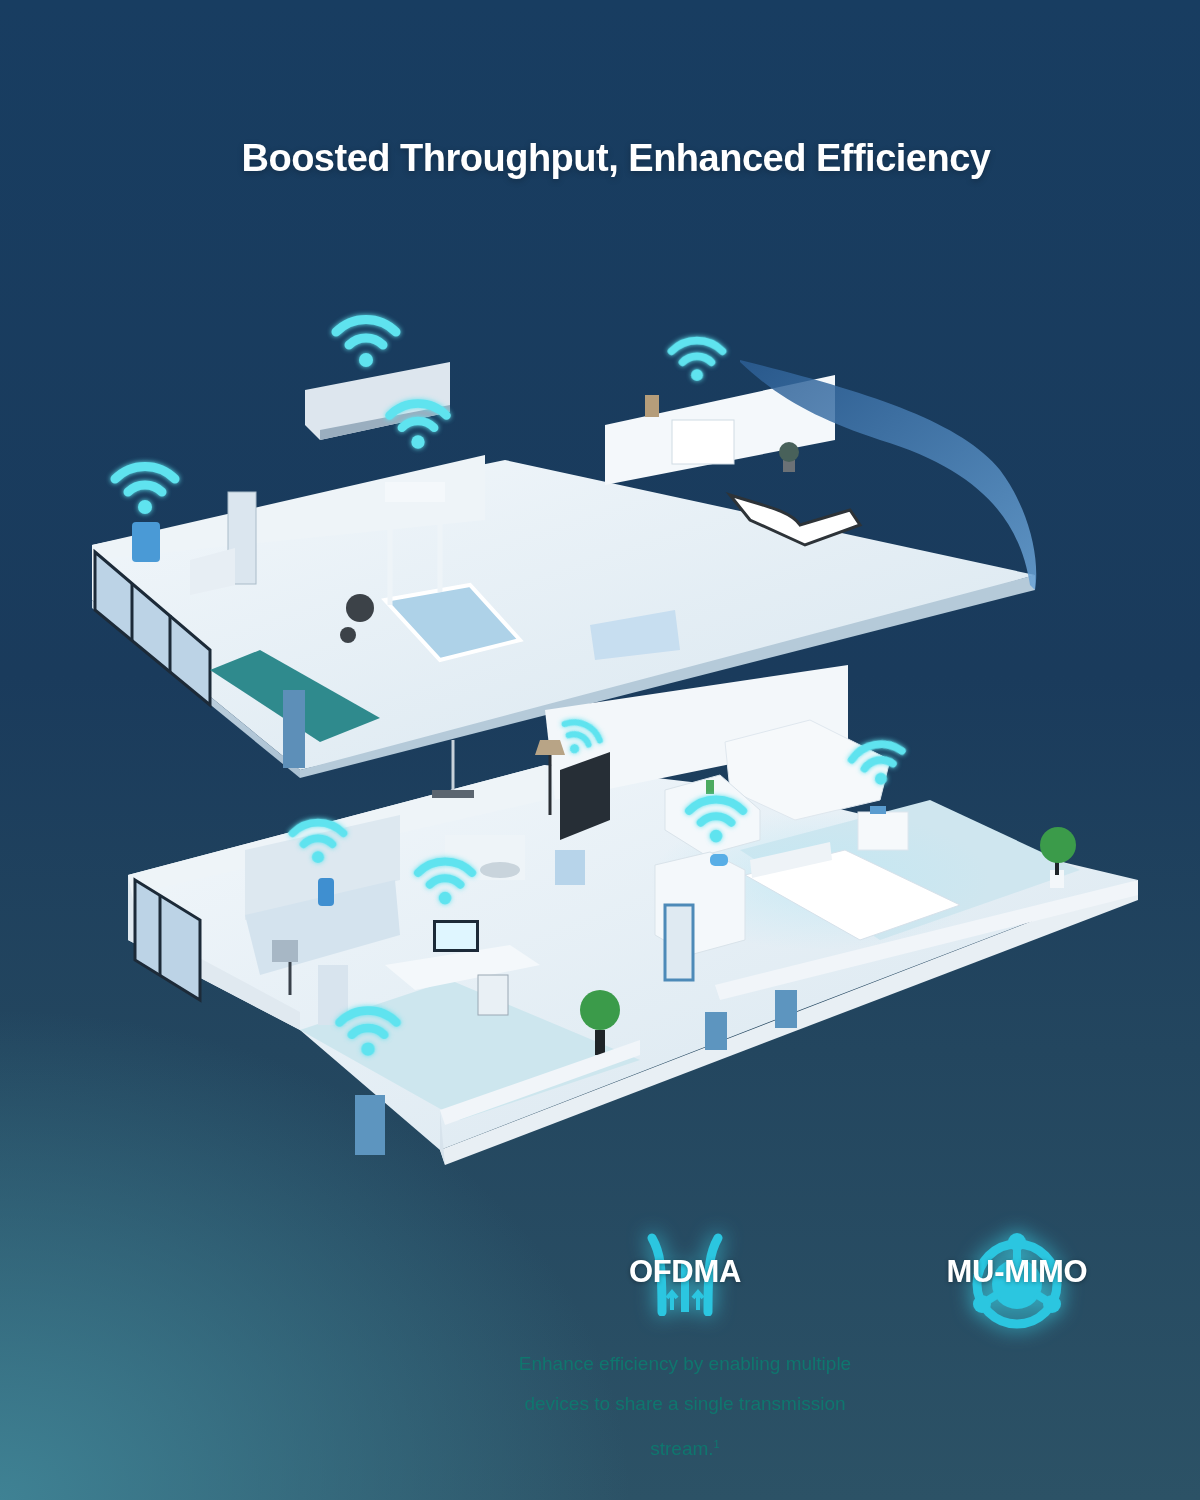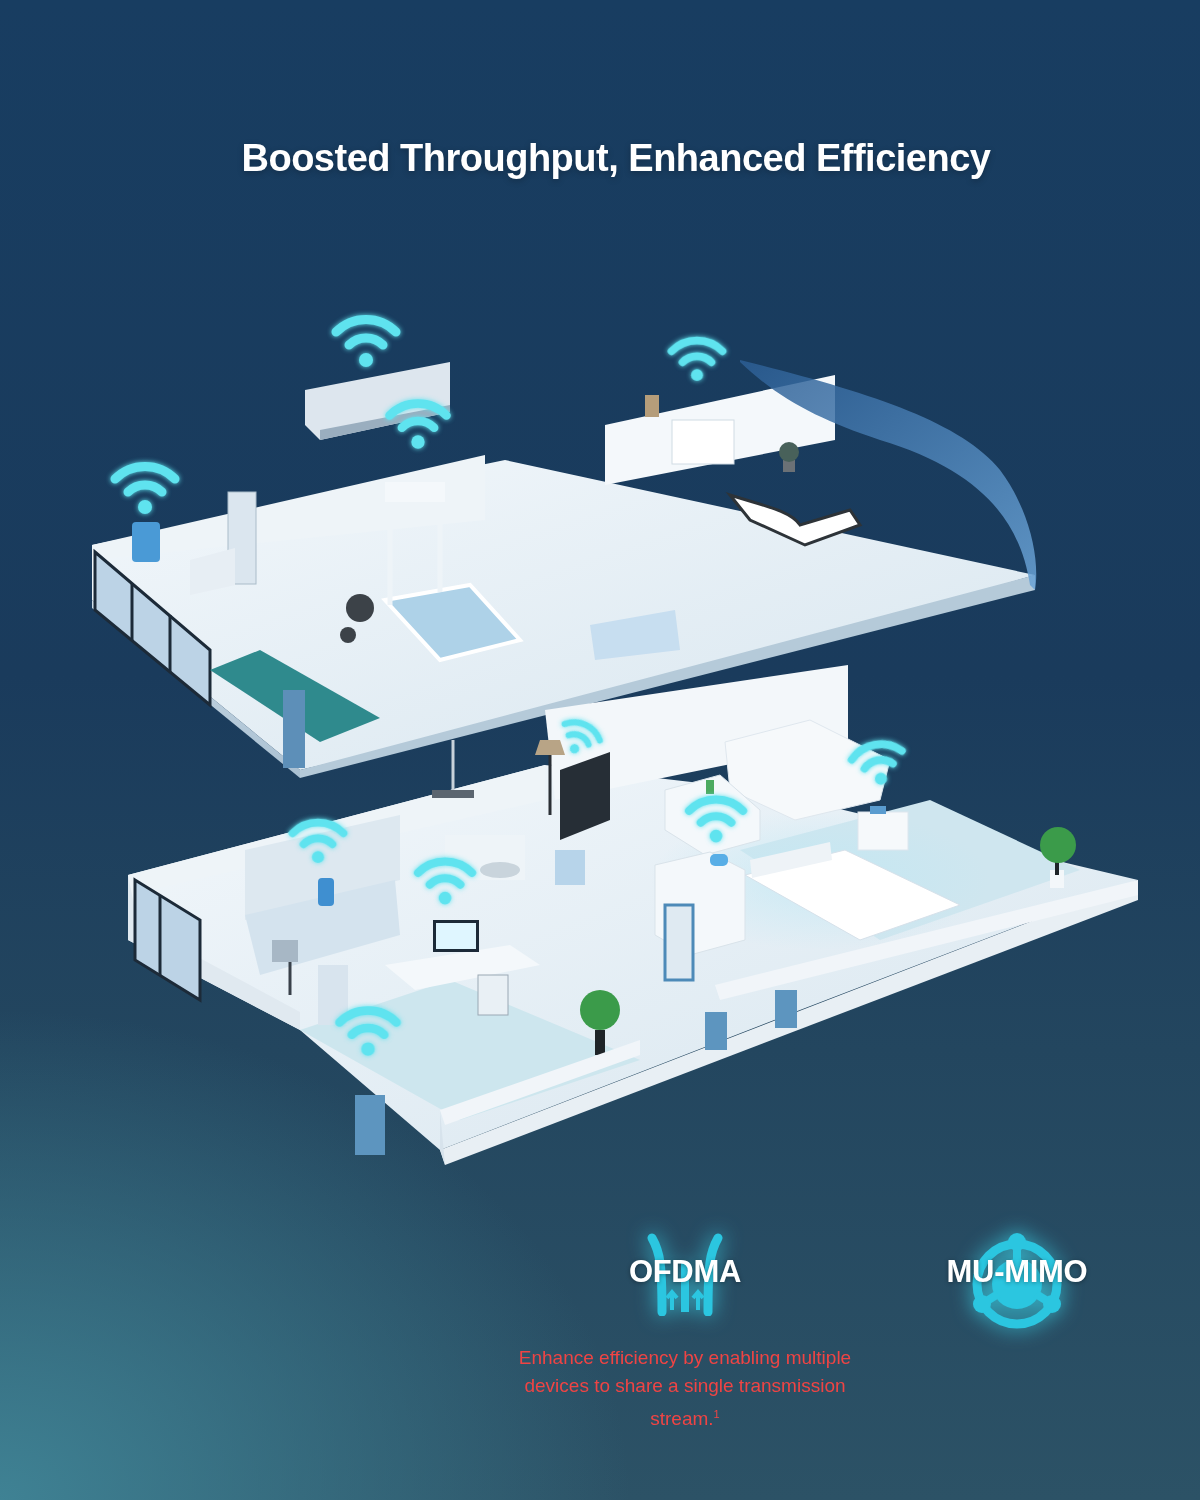--- a/index.html
+++ b/index.html
@@ -17,21 +17,21 @@
     text-shadow: 0 2px 6px rgba(0,0,0,0.25);
   }
   .scene { position: absolute; left: 0; top: 0; width: 1200px; height: 1500px; }
   .feature { position: absolute; text-align: center; }
   .feature .icon-wrap { position: relative; height: 100px; }
   .feature .icon-wrap svg { position: absolute; left: 50%; top: 0; transform: translateX(-50%); filter: drop-shadow(0 0 10px rgba(60,220,240,0.8)); }
   .feature .title {
     position: absolute; left: 0; right: 0; top: 22px; font-size: 31px; font-weight: 700;
     color: #ffffff; text-shadow: 0 1px 4px rgba(0,0,0,0.35); letter-spacing: -0.3px;
   }
-  .feature .desc { font-size: 19px; line-height: 28px; color: #ef4444; margin-top: 12px; }
+  .feature .desc { font-size: 19px; line-height: 40px; color: #0f766e; margin-top: 12px; }
   .feature .desc sup { font-size: 11px; }
   #feat-ofdma { left: 510px; top: 1232px; width: 350px; }
   #feat-mumimo { left: 870px; top: 1232px; width: 270px; margin-left: 12px; }
 </style>
 </head>
 <body>
 
 <svg class="scene" width="1200" height="1500" viewBox="0 0 1200 1500">
   <defs>
     <linearGradient id="floorG" x1="0" y1="0" x2="1" y2="1">

